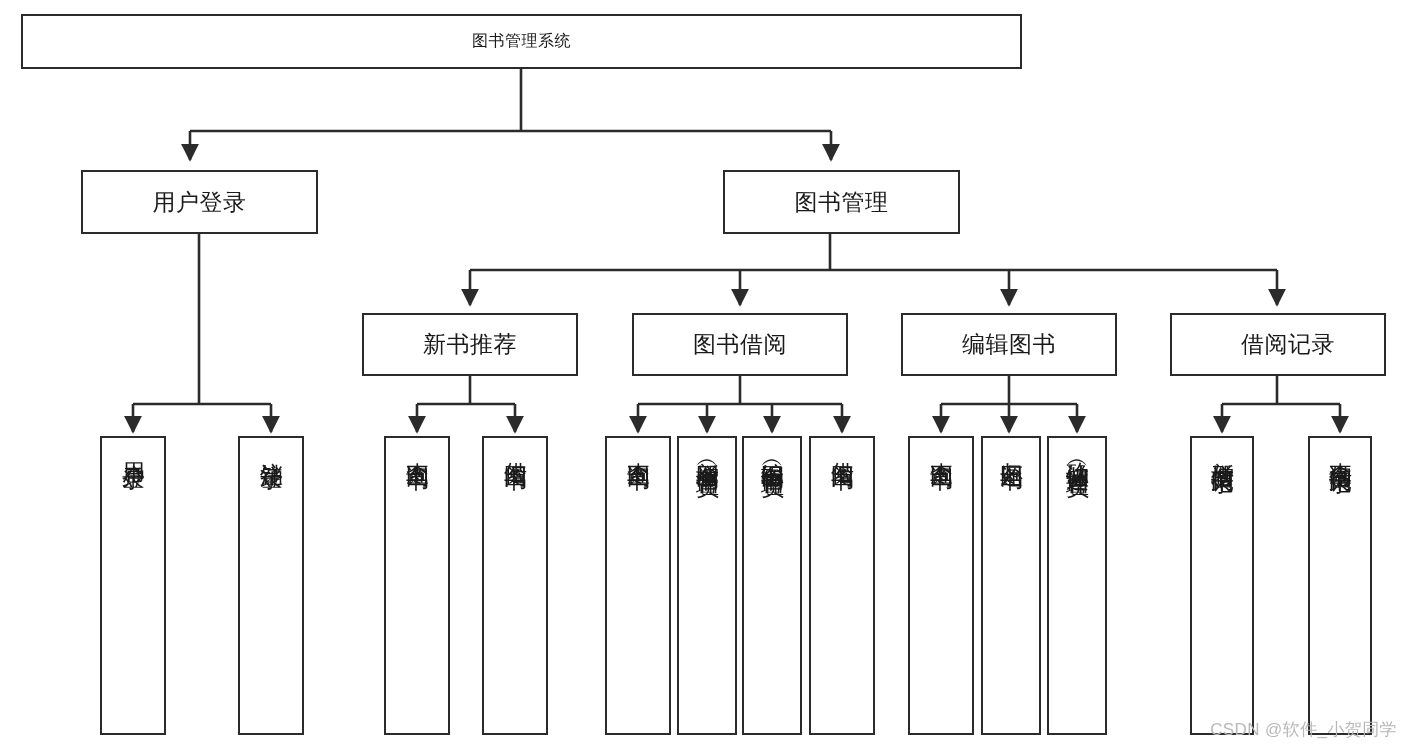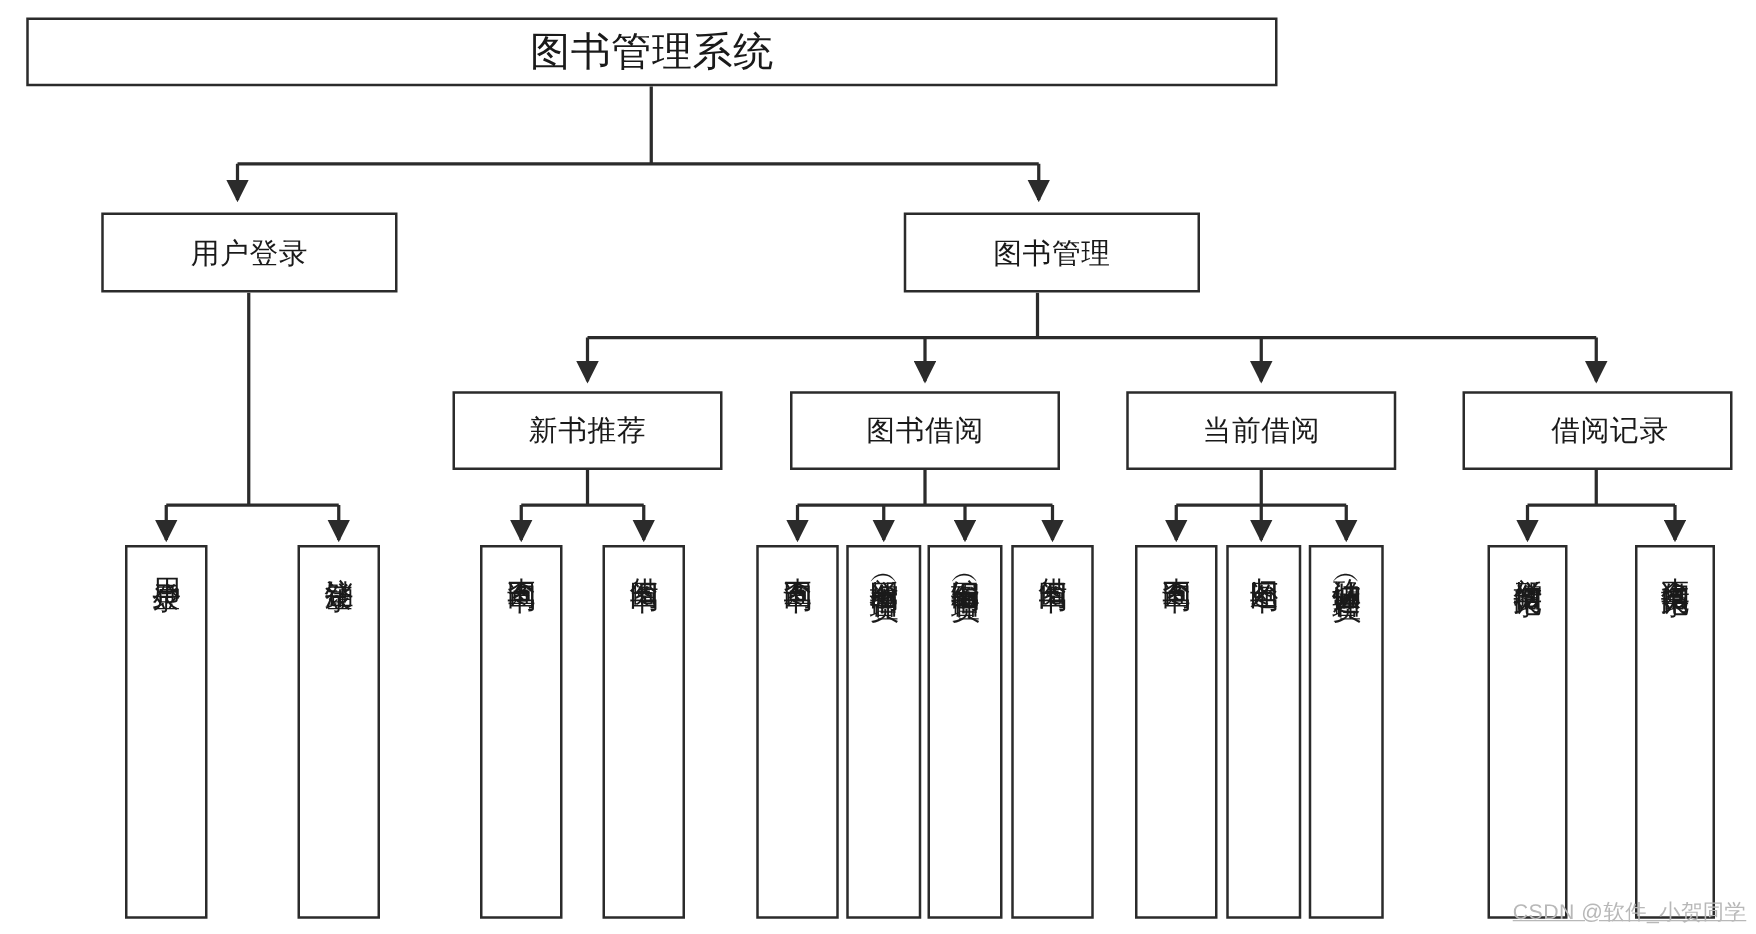--- a/index.html
+++ b/index.html
@@ -40,21 +40,21 @@
     display: block;
     text-align: center;
     line-height: 1.15;
     letter-spacing: 0.5px;
   }
   
   .node.horiz .label {
     writing-mode: horizontal-tb;
     font-size: 23px;
   }
-  .node.root .label { font-size: 32px; }
+  .node.root .label { font-size: 16px; }
   
   .node.vert {
     align-items: flex-start;
     justify-content: center;
     padding-top: 6px;
   }
   .node.vert .label {
     writing-mode: vertical-rl;
     text-orientation: upright;
     font-size: 23px;
@@ -63,21 +63,20 @@
     white-space: nowrap;
   }
   .watermark {
     position: absolute;
     right: 8px;
     bottom: 6px;
     font-size: 17px;
     color: #b8b8b8;
     white-space: nowrap;
     letter-spacing: 0.4px;
-    text-decoration: underline;
   }
 </style>
 </head>
 <body>
 
 <div id="canvas">
 
   <svg id="wires" viewBox="0 0 1405 747" xmlns="http://www.w3.org/2000/svg">
     <defs>
       <marker id="arrow" viewBox="0 0 10 10" refX="9" refY="5" markerWidth="7" markerHeight="7" orient="auto-start-reverse">
@@ -139,21 +138,21 @@
     <span class="label">图书管理</span>
   </div>
 
   <div class="node horiz" style="left:632px; top:313px; width:216px; height:63px;">
     <span class="label">图书借阅</span>
   </div>
   <div class="node horiz" style="left:362px; top:313px; width:216px; height:63px;">
     <span class="label">新书推荐</span>
   </div>
   <div class="node horiz" style="left:901px; top:313px; width:216px; height:63px;">
-    <span class="label">当前借阅</span>
+    <span class="label">编辑图书</span>
   </div>
   <div class="node horiz" style="left:1170px; top:313px; width:216px; height:63px;padding-left:20px;">
     <span class="label">借阅记录</span>
   </div>
 
   <div class="node vert" style="left:100px; top:436px; width:66px; height:299px;">
     <span class="label">用户登录</span>
   </div>
   <div class="node vert" style="left:238px; top:436px; width:66px; height:299px;">
     <span class="label">注销登录</span>

